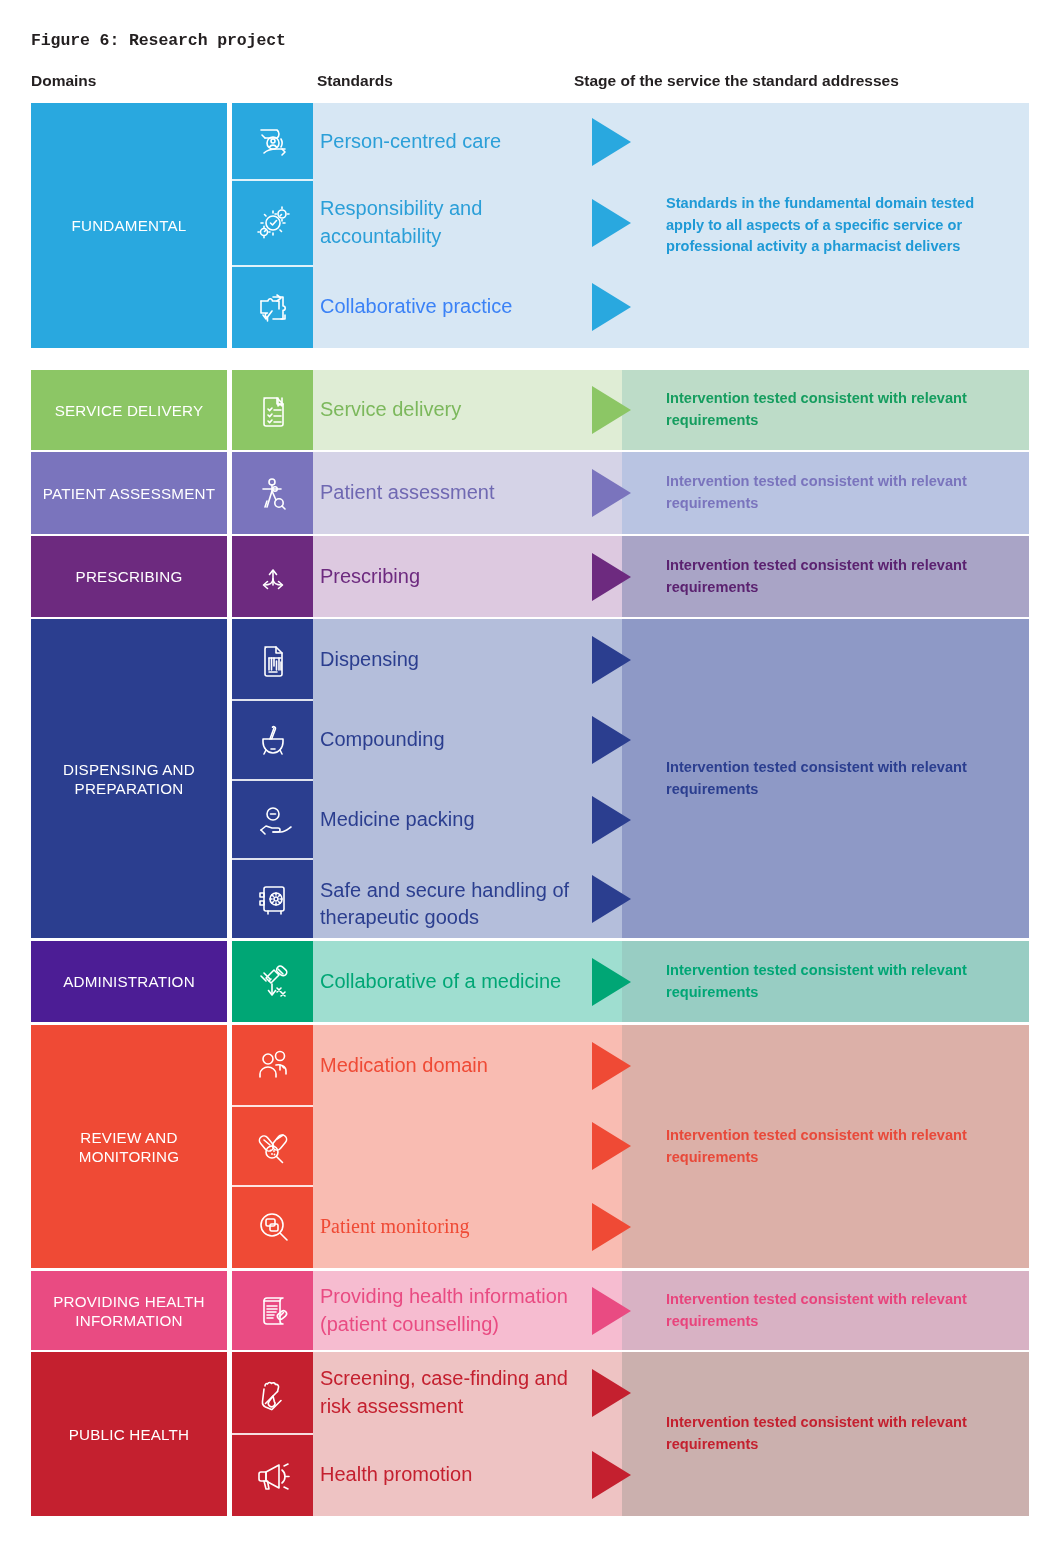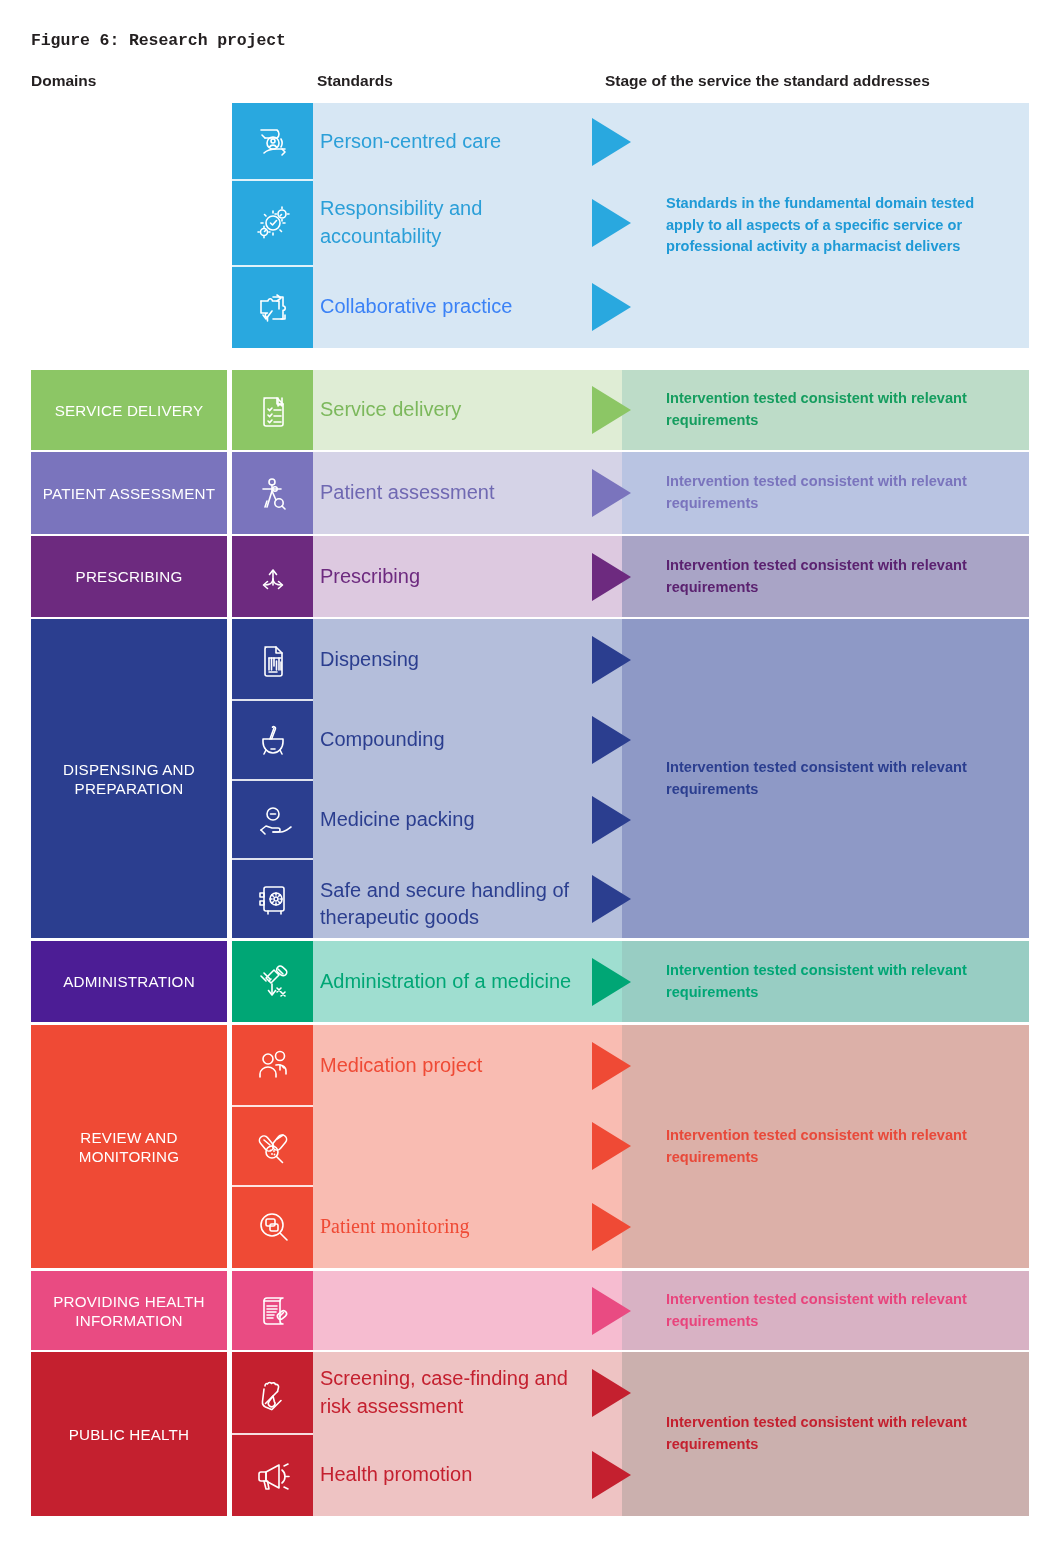--- a/index.html
+++ b/index.html
@@ -2,21 +2,21 @@
 <html><head>
 <meta charset="utf-8">
 <style>
   html,body{margin:0;padding:0;background:#ffffff;}
   body{width:1063px;height:1565px;font-family:"Liberation Sans",sans-serif;position:relative;overflow:hidden;}
 
   .fig-title{position:absolute;left:31px;top:31px;font-size:16.5px;font-weight:bold;color:#231f20;letter-spacing:-0.1px;font-family:Liberation Mono, monospace;}
   .col-head{position:absolute;top:72px;font-size:15.5px;font-weight:bold;color:#231f20;}
   .col-head.domains{left:31px;}
   .col-head.standards{left:317px;}
-  .col-head.stage{left:605px;}
+  .col-head.stage{left:574px;}
 
   .chart{position:absolute;left:0;top:0;width:1063px;height:1565px;}
 
   
   .stage-band{position:absolute;left:622px;width:407px;}
   .stage-text{position:absolute;left:666px;width:330px;font-size:14.6px;font-weight:bold;line-height:1.48;}
 
   
   .domain-cell{position:absolute;left:31px;width:196px;display:flex;align-items:center;justify-content:center;text-align:center;color:#ffffff;font-size:15.2px;letter-spacing:0.2px;line-height:1.25;}
   .icon-cell{position:absolute;left:0;width:81px;display:flex;align-items:center;justify-content:center;}
@@ -32,20 +32,23 @@
 <body>
 
 <div class="fig-title">Figure 6: Research project</div>
 <div class="col-head domains">Domains</div>
 <div class="col-head standards">Standards</div>
 <div class="col-head stage">Stage of the service the standard addresses</div>
 
 <div class="chart" id="chart">
     <div class="std-band" style="top: 103px; height: 245px; background: rgb(215, 231, 244);"></div>
     <div class="stage-band" style="top: 103px; height: 245px; background: rgb(215, 231, 244);"></div>
+    <div class="domain-cell" style="top: 103px; height: 245px; background: rgb(41, 168, 223);">
+      <span>FUNDAMENTAL</span>
+    </div>
     <div class="icon-cell" style="top: 103px; height: 77px; left: 232px; position: absolute; background: rgb(41, 168, 223);">
       <svg viewBox="0 0 44 44" class="ic">
         <path d="M10 10h16a5 5 0 0 1 0 8H14"></path>
         <path d="M14 18l-3-3"></path>
         <circle cx="22" cy="23" r="6"></circle>
         <circle cx="22" cy="21" r="2"></circle>
         <path d="M18.5 27a4.2 4.2 0 0 1 7 0"></path>
         <path d="M30 19a8 8 0 0 1 0 8"></path>
         <path d="M13 33c4-4 9-4 13-4h8"></path>
         <path d="M31 29l3 3-3 3"></path>
@@ -232,21 +235,21 @@
         <path d="M15 18l8-8 5 5-8 8z"></path>
         <path d="M18 21l2-2"></path>
         <rect x="25" y="7" width="11" height="7" rx="3.5" transform="rotate(40 30 11)"></rect>
         <path d="M27 9l5 5"></path>
         <path d="M21 24v10"></path>
         <path d="M17.5 30.5L21 35l3.5-4.5"></path>
         <path d="M26 28l8 8M30 28l-4 4M34 32l-4 4"></path>
       </svg>
     </div>
     <div class="std-label" style="top: 959.5px; height: 44px; display: flex; align-items: center; color: rgb(0, 166, 117);">
-      <span>Administration of a medicine</span>
+      <span>Collaborative of a medicine</span>
     </div>
     <div class="arrow" style="top: 957.5px; left: 592px; border-left-color: rgb(0, 166, 117);"></div>
     <div class="stage-text" style="top: 947.5px; height: 68px; display: flex; align-items: center; color: rgb(0, 166, 117);">
       <span>Intervention tested consistent with relevant requirements</span>
     </div>
     <div class="std-band" style="top: 1025px; height: 243px; background: rgb(249, 188, 178);"></div>
     <div class="stage-band" style="top: 1025px; height: 243px; background: rgb(220, 176, 168);"></div>
     <div class="domain-cell" style="top: 1025px; height: 243px; background: rgb(239, 74, 53);">
       <span>REVIEW AND MONITORING</span>
     </div>
@@ -254,21 +257,21 @@
       <svg viewBox="0 0 44 44" class="ic">
         <circle cx="17" cy="15" r="5"></circle>
         <path d="M9 33v-3c0-4 4-7 8-7s8 3 8 7v3"></path>
         <circle cx="29" cy="12" r="4.5"></circle>
         <path d="M25 21c4-1 10 1 10 6v3"></path>
         <path d="M29 21v5"></path>
         <path d="M31.5 22.5l1.5 1.5"></path>
       </svg>
     </div>
     <div class="std-label" style="top: 1043.5px; height: 44px; display: flex; align-items: center; color: rgb(239, 74, 53);">
-      <span>Medication project</span>
+      <span>Medication domain</span>
     </div>
     <div class="arrow" style="top: 1041.5px; left: 592px; border-left-color: rgb(239, 74, 53);"></div>
     <div class="icon-cell" style="top: 1106px; height: 80px; left: 232px; position: absolute; background: rgb(239, 74, 53);">
       <svg viewBox="0 0 44 44" class="ic">
         <rect x="11" y="11" width="9" height="17" rx="4.5" transform="rotate(-40 15.5 19.5)"></rect>
         <path d="M13 16l6 5"></path>
         <rect x="24" y="10" width="9" height="17" rx="4.5" transform="rotate(40 28.5 18.5)"></rect>
         <path d="M26 15l6-4"></path>
         <circle cx="21" cy="28" r="6"></circle>
         <circle cx="19.5" cy="26.5" r=".9" fill="#fff" stroke="none"></circle>
@@ -303,20 +306,23 @@
     </div>
     <div class="icon-cell" style="top: 1271px; height: 79px; left: 232px; position: absolute; background: rgb(233, 75, 130);">
       <svg viewBox="0 0 44 44" class="ic">
         <path d="M13 12h16v20c0 2 1 3 3 3H16c-2 0-3-1-3-3z"></path>
         <path d="M13 12c0-2 1-3 3-3h16c-2 0-3 1-3 3"></path>
         <path d="M16 17h10M16 20h10M16 23h9M16 26h7M16 29h6"></path>
         <rect x="26" y="23" width="10" height="6" rx="3" transform="rotate(-40 31 26)"></rect>
         <path d="M28.5 27.5l4-4"></path>
       </svg>
     </div>
+    <div class="std-label" style="top: 1288.5px; height: 44px; display: flex; align-items: center; color: rgb(233, 75, 130);">
+      <span>Providing health information (patient counselling)</span>
+    </div>
     <div class="arrow" style="top: 1286.5px; left: 592px; border-left-color: rgb(233, 75, 130);"></div>
     <div class="stage-text" style="top: 1276.5px; height: 68px; display: flex; align-items: center; color: rgb(232, 68, 124);">
       <span>Intervention tested consistent with relevant requirements</span>
     </div>
     <div class="std-band" style="top: 1352px; height: 164px; background: rgb(238, 195, 195);"></div>
     <div class="stage-band" style="top: 1352px; height: 164px; background: rgb(203, 176, 174);"></div>
     <div class="domain-cell" style="top: 1352px; height: 164px; background: rgb(196, 32, 47);">
       <span>PUBLIC HEALTH</span>
     </div>
     <div class="icon-cell" style="top: 1352px; height: 82px; left: 232px; position: absolute; background: rgb(196, 32, 47);">

